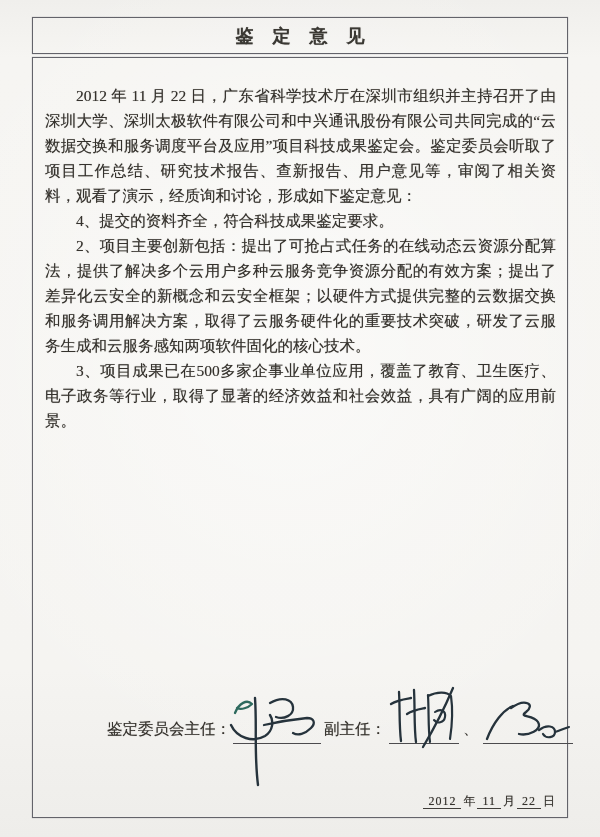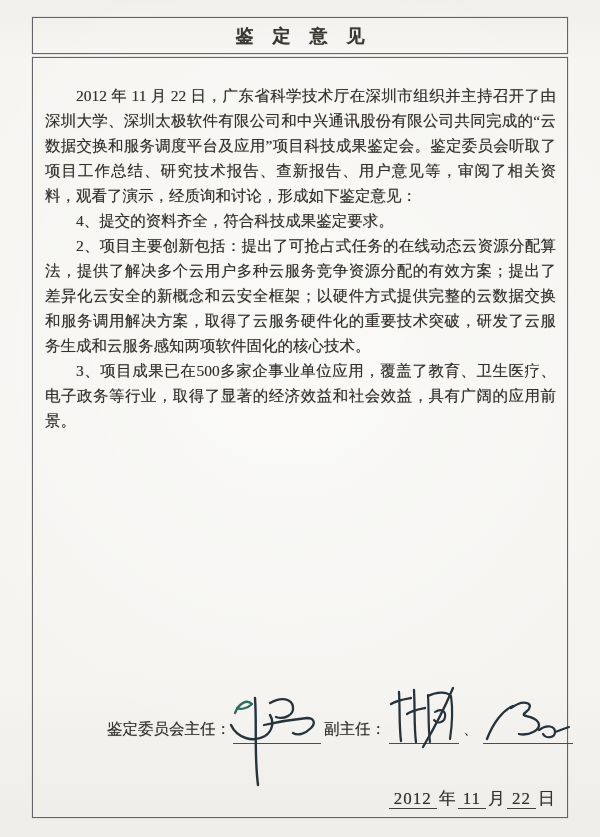--- a/index.html
+++ b/index.html
@@ -57,21 +57,21 @@
   .slot-chairman { width:88px; margin-left:2px; }
   .slot-vice1 { width:70px; margin-left:3px; }
   .slot-vice2 { width:90px; margin-left:2px; }
   .sig-sep { padding:0 2px 4px 4px; }
   .sig-svg { position:absolute; overflow:visible; }
   .sig-svg path { fill:none; stroke-linecap:round; stroke-linejoin:round; }
 
   
   .date-row {
     position:absolute; right:10px; bottom:7px;
-    font-size:17px; color:#35322d; white-space:nowrap;
+    font-size:12px; color:#35322d; white-space:nowrap;
     text-shadow:0 0 .7px rgba(54,51,46,.55);
   }
   .d-num { border-bottom:1px solid #403e3a; padding:0 5px; letter-spacing:1px; }
   .d-unit { padding:0 2px; }
 </style>
 </head>
 <body>
 
 <div class="page">
 

